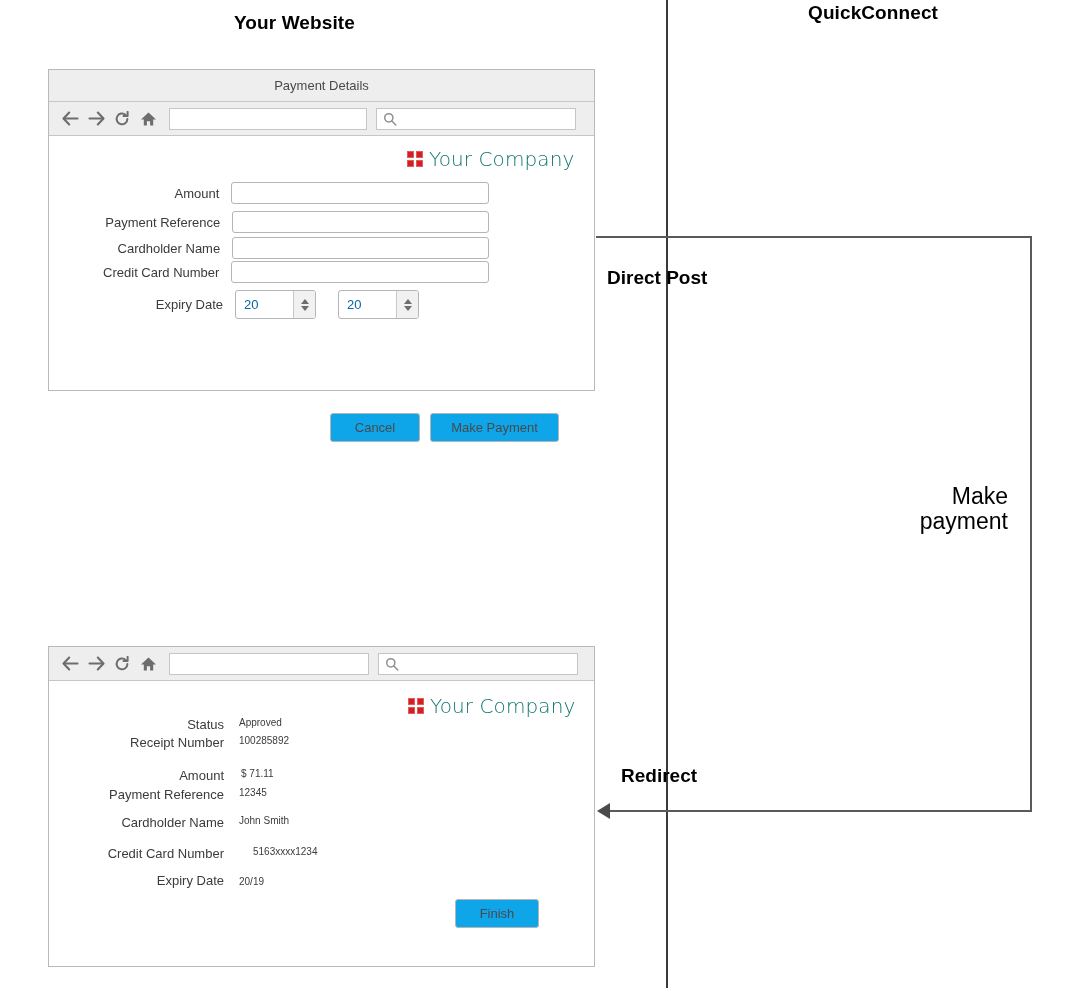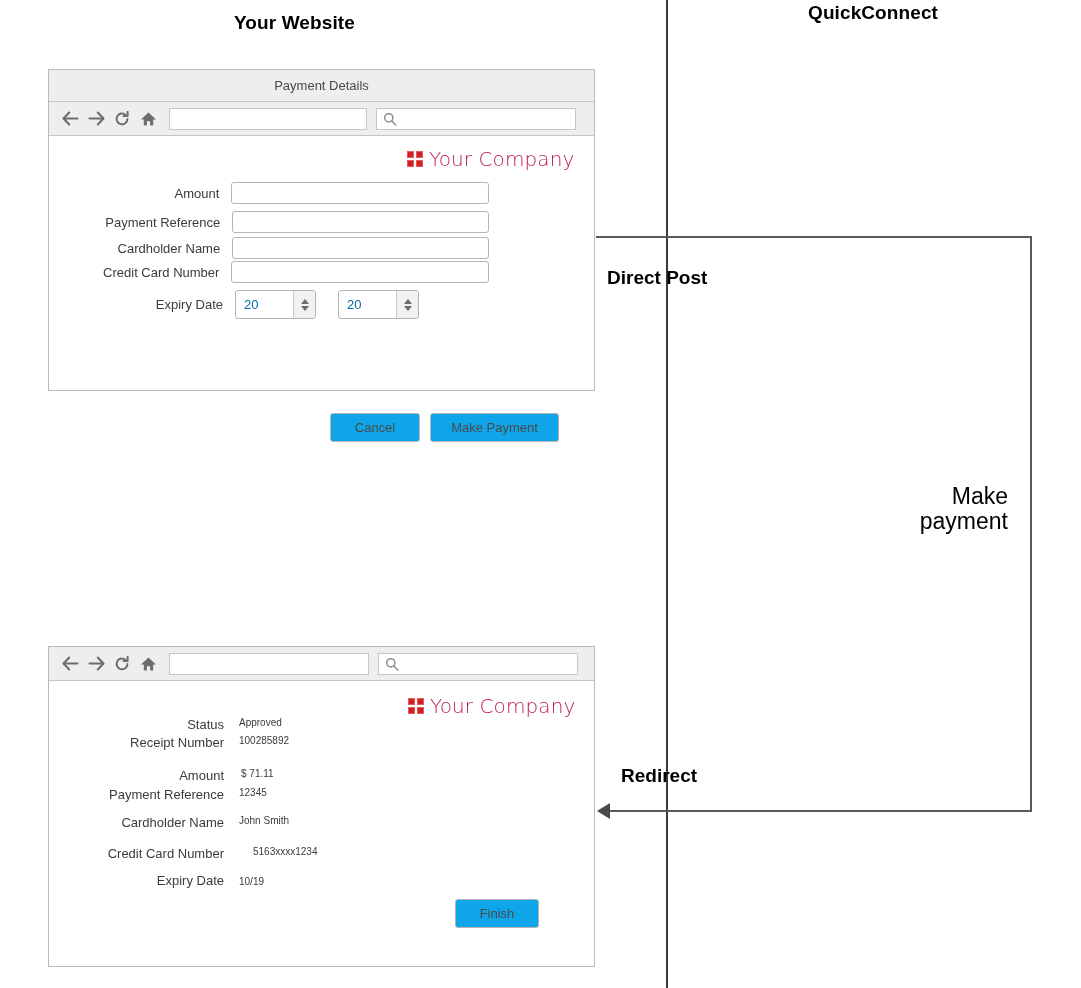--- a/index.html
+++ b/index.html
@@ -163,21 +163,21 @@
     margin-right: 6px;
   }
   .logo-mark i {
     display: block;
     background: #cf2026;
     border: 1px solid #e8595c;
     box-sizing: border-box;
   }
   .logo-text {
     font-size: 20px;
-    color: #be185d;
+    color: #0f766e;
     font-family: "DejaVu Sans", sans-serif;
     font-weight: 300;
     letter-spacing: 0.1px;
     white-space: nowrap;
   }
 
   
   .form-row {
     position: absolute;
     display: flex;
@@ -440,18 +440,18 @@
     <div class="receipt-label" style="left:-5px; top:106px;">Payment Reference</div>
     <div class="receipt-value" style="left:190px; top:106px;">12345</div>
 
     <div class="receipt-label" style="left:-5px; top:134px;">Cardholder Name</div>
     <div class="receipt-value" style="left:190px; top:134px;">John Smith</div>
 
     <div class="receipt-label" style="left:-5px; top:165px;">Credit Card Number</div>
     <div class="receipt-value" style="left:204px; top:165px;">5163xxxx1234</div>
 
     <div class="receipt-label" style="left:-5px; top:192px;">Expiry Date</div>
-    <div class="receipt-value" style="left:190px; top:195px;">10/19</div>
+    <div class="receipt-value" style="left:190px; top:195px;">20/19</div>
 
     <div class="btn" style="position:absolute; left:406px; top:218px; width:84px; height:29px;">Finish</div>
 
   </div>
 </div>
 
 </body></html>

